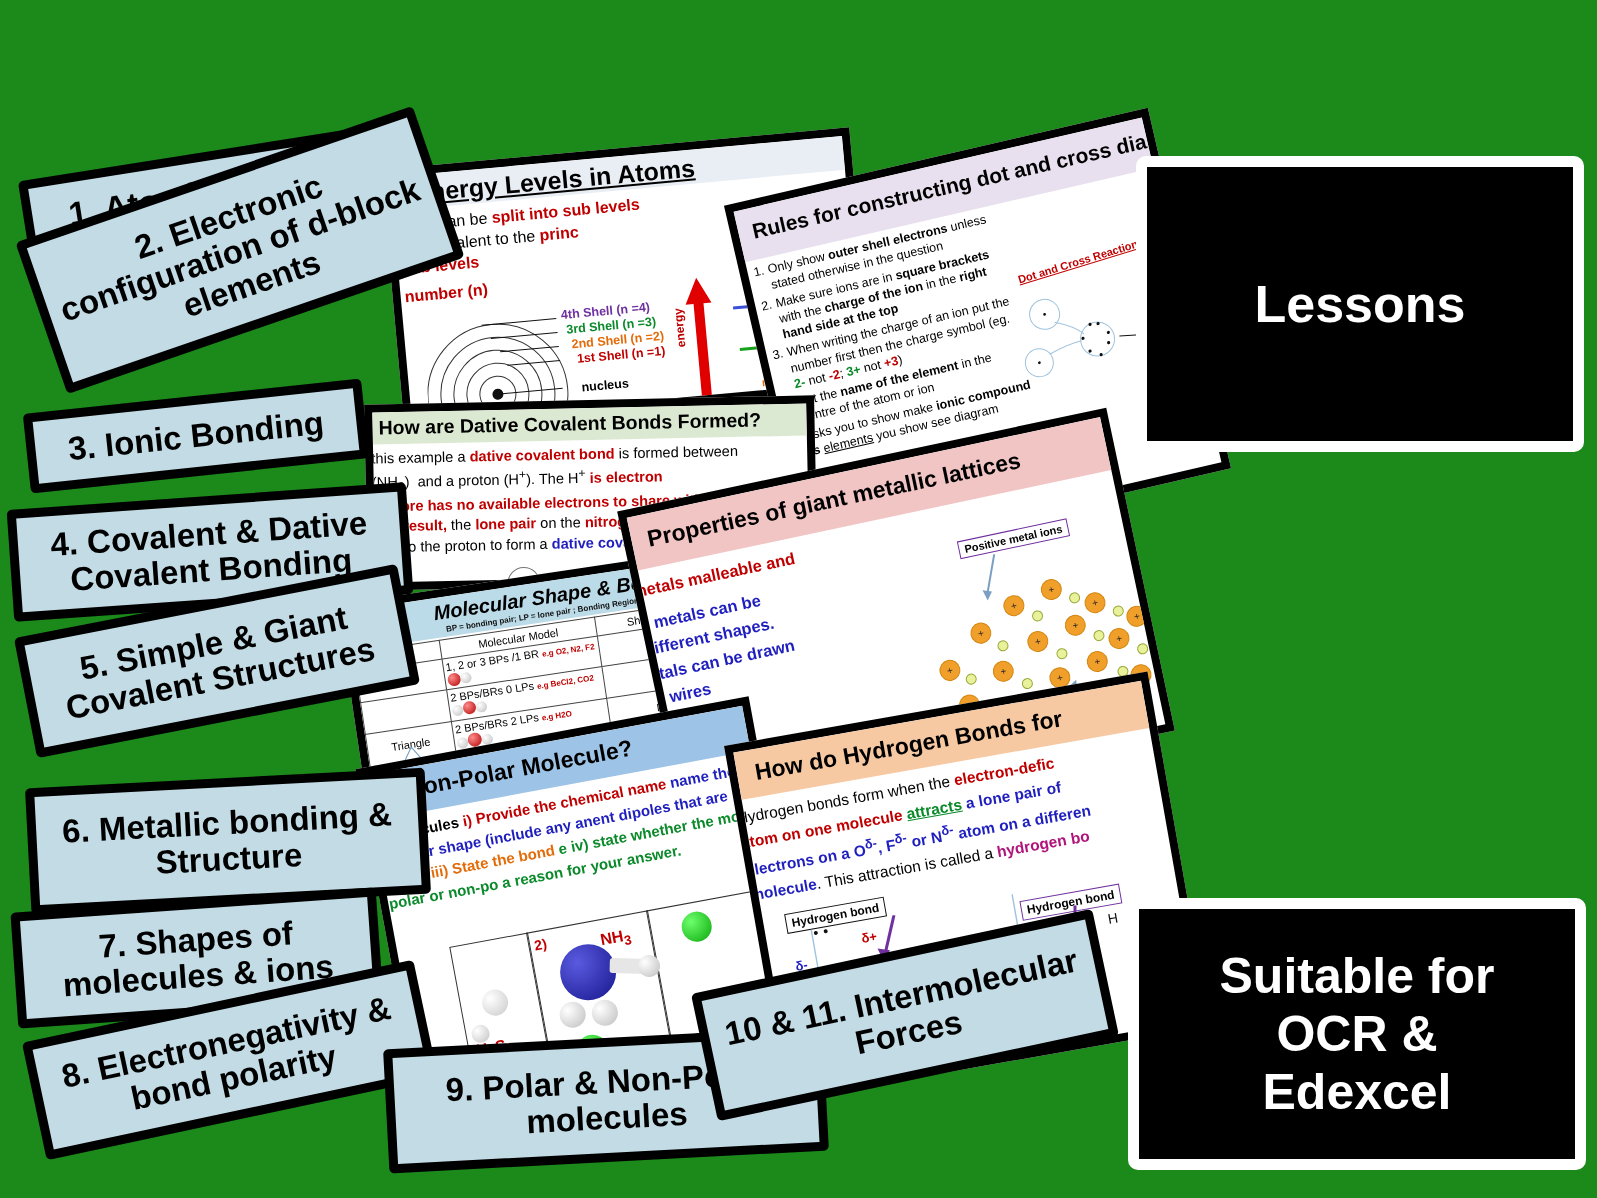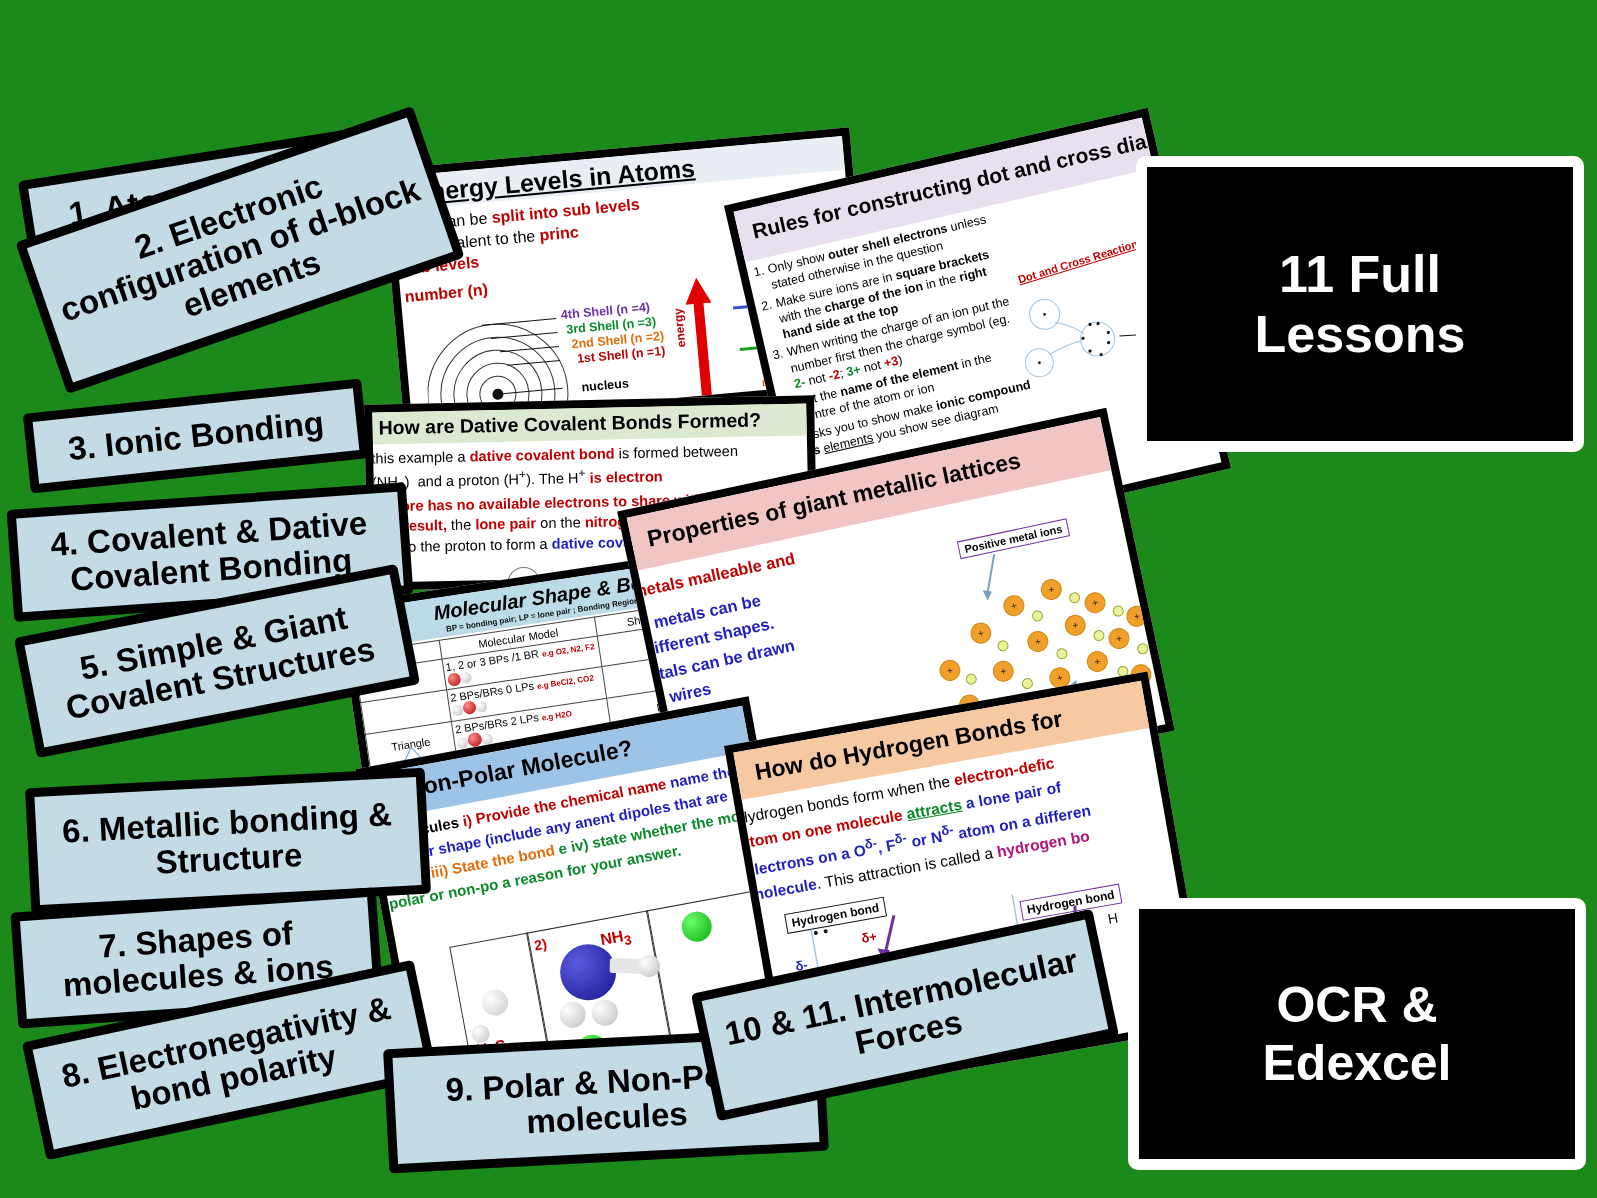--- a/index.html
+++ b/index.html
@@ -425,23 +425,23 @@
 
   <div class="tile" style="left:386px;top:1038px;width:440px;height:124px;font-size:33px;transform:rotate(-3deg);">
     <span>9. Polar &amp; Non-Polar molecules</span>
   </div>
 
   <div class="tile" style="left:700px;top:950px;width:410px;height:130px;font-size:33px;transform:rotate(-12deg);">
     <span>10 &amp; 11. Intermolecular Forces</span>
   </div>
 
   <div class="panel" style="left:1136px;top:156px;width:448px;height:296px;font-size:52px;flex-direction:column;">
-    <div>11 Full</div>
     <div>Lessons</div>
   </div>
 
 
   <div class="panel" style="left:1128px;top:898px;width:458px;height:272px;font-size:50px;flex-direction:column;">
+    <div>Suitable for</div>
     <div>OCR &amp;</div>
     <div>Edexcel</div>
   </div>
 
 </div>
 
 </body></html>

